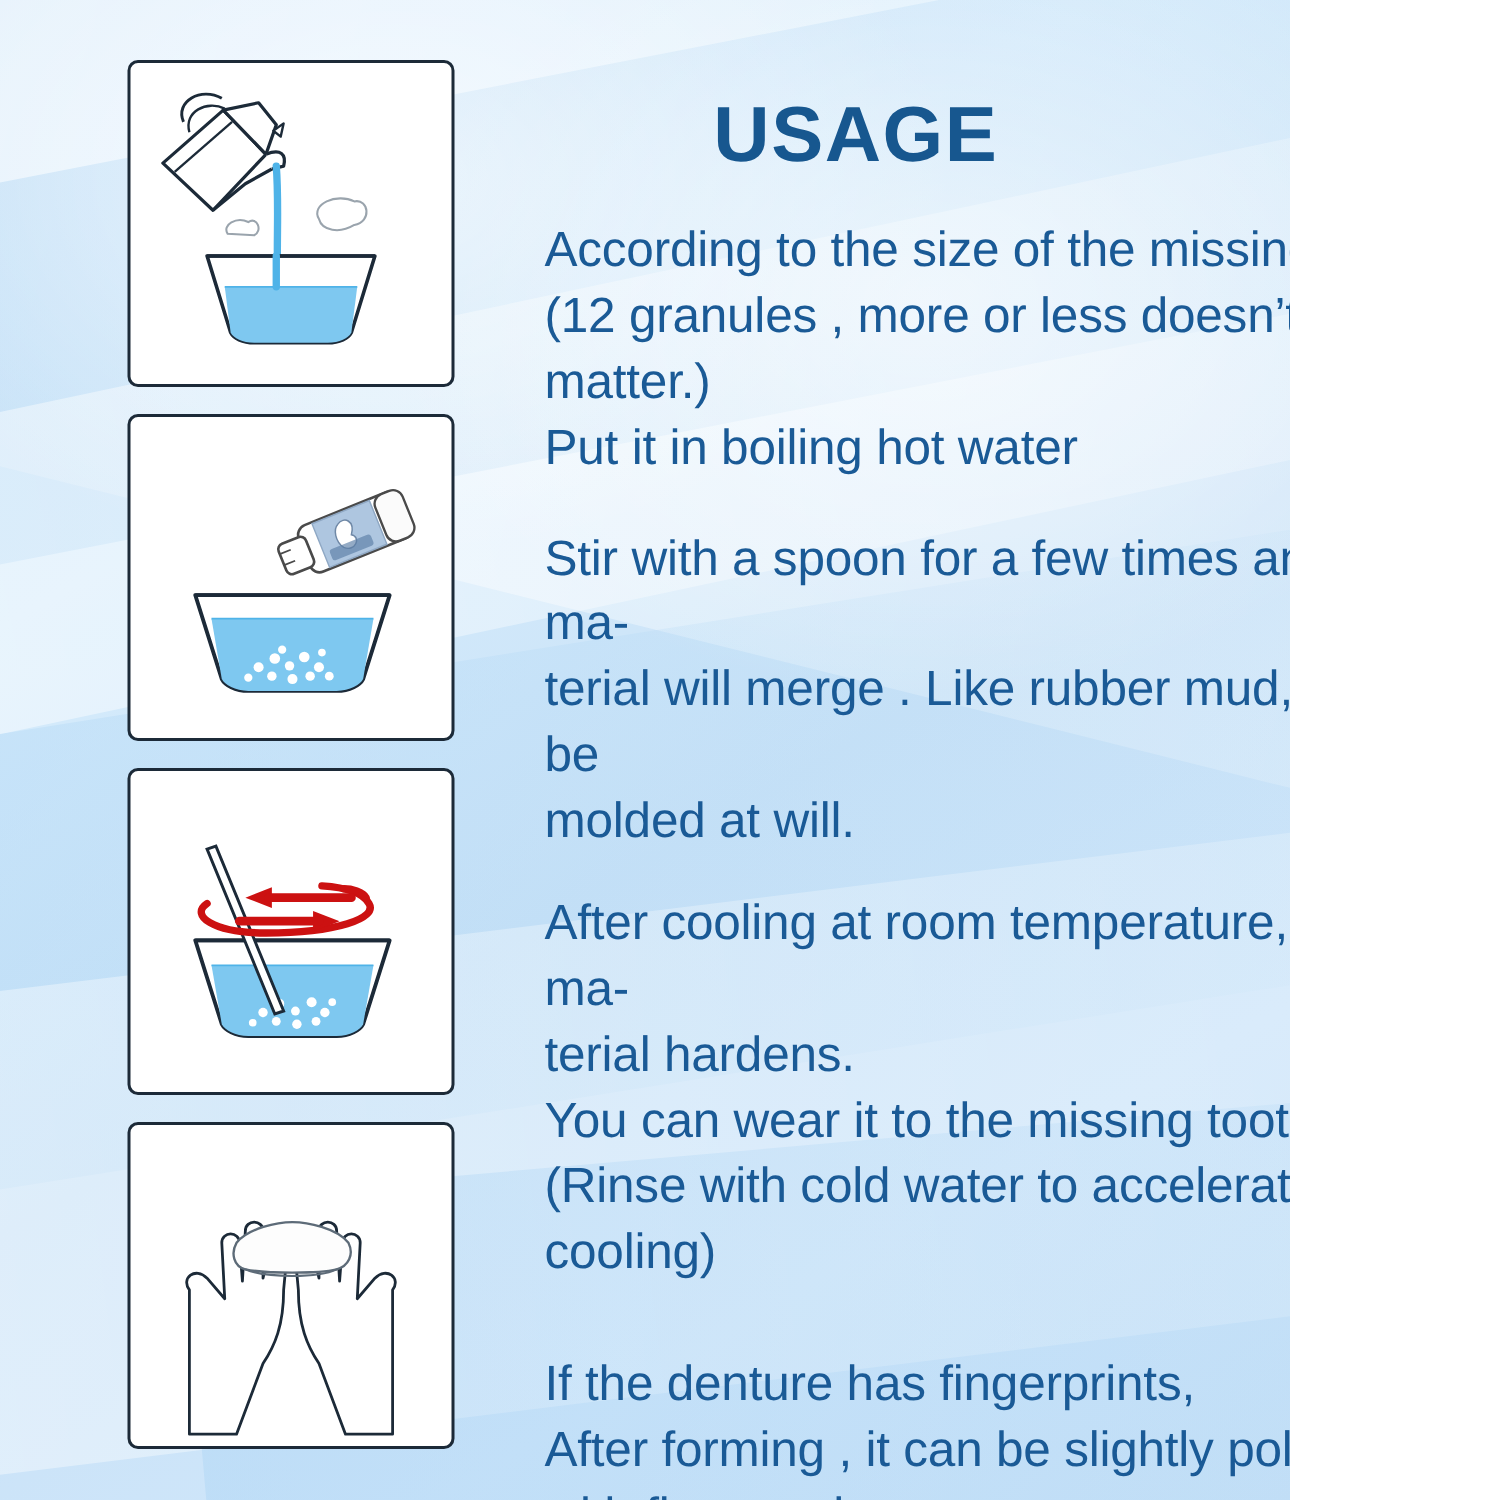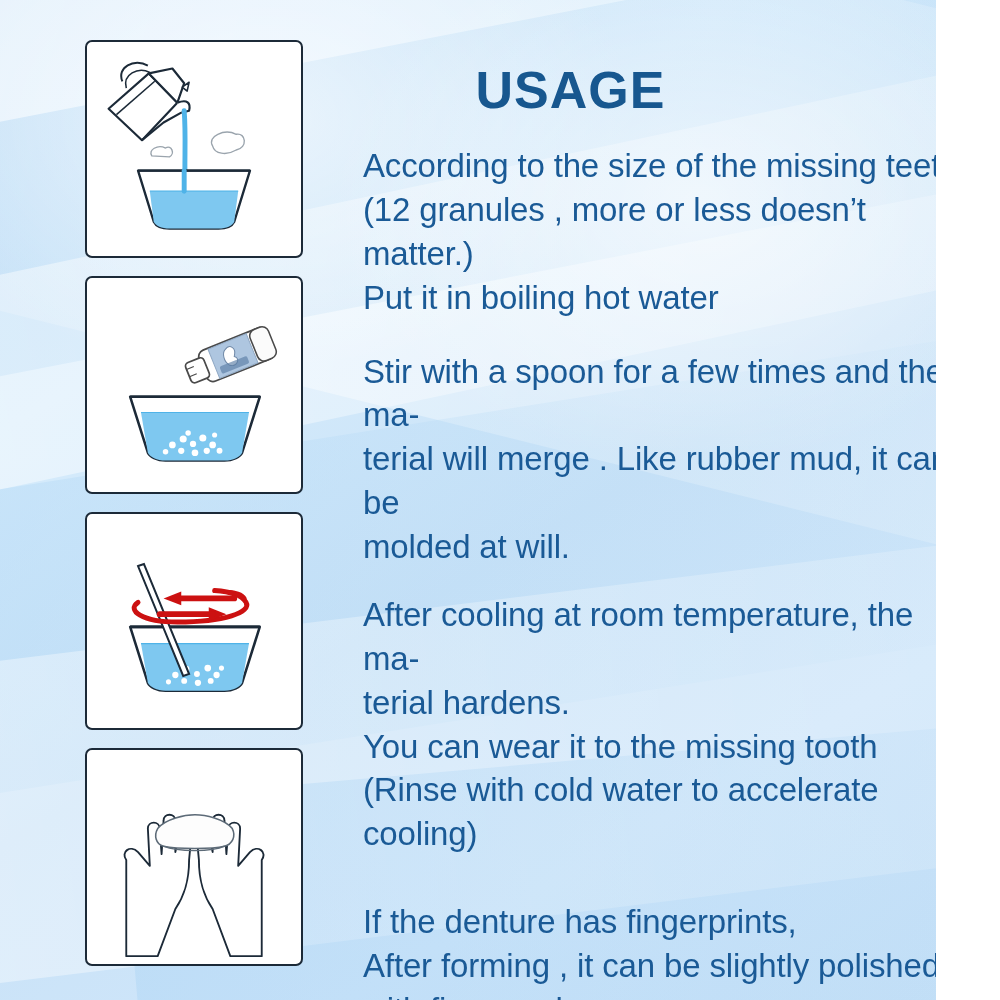--- a/index.html
+++ b/index.html
@@ -9,21 +9,21 @@
   }
   body {
     width: 1000px;
     height: 1000px;
     overflow: hidden;
     font-family: "Liberation Sans", sans-serif;
   }
 
   #page {
     position: relative;
-    width: 936px;
+    width: 860px;
     height: 1000px;
     background: #cbe4f8;
     overflow: hidden;
   }
 
   
   .bg-layer {
     position: absolute;
     inset: 0;
     pointer-events: none;

